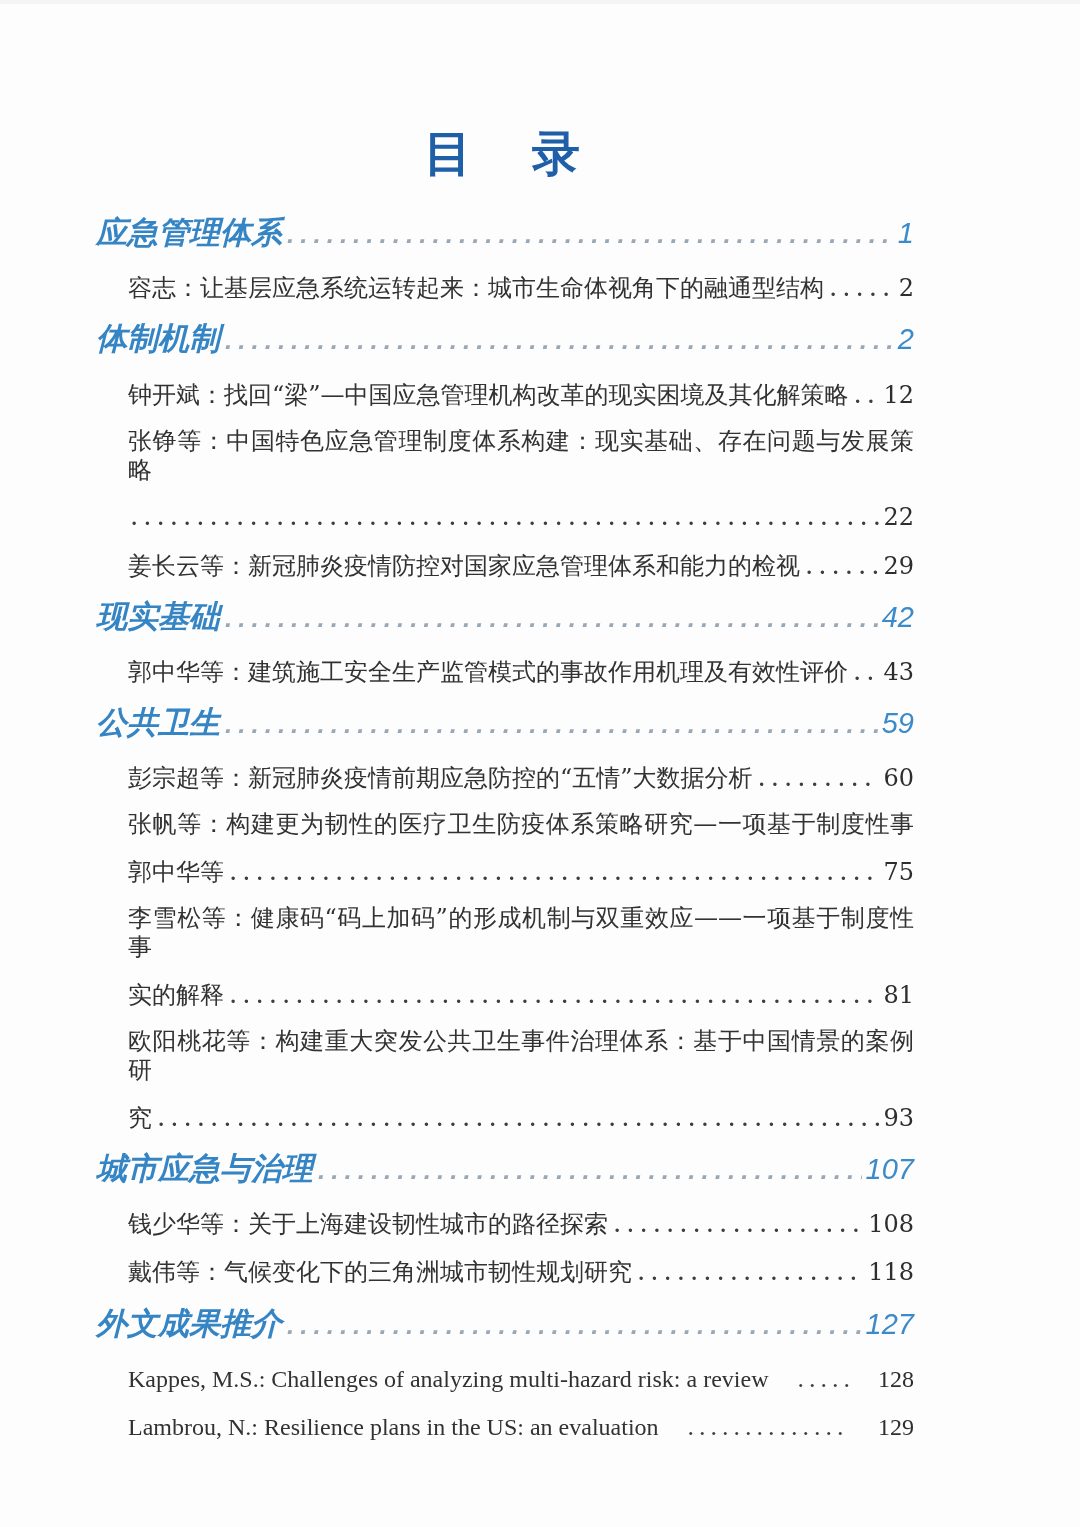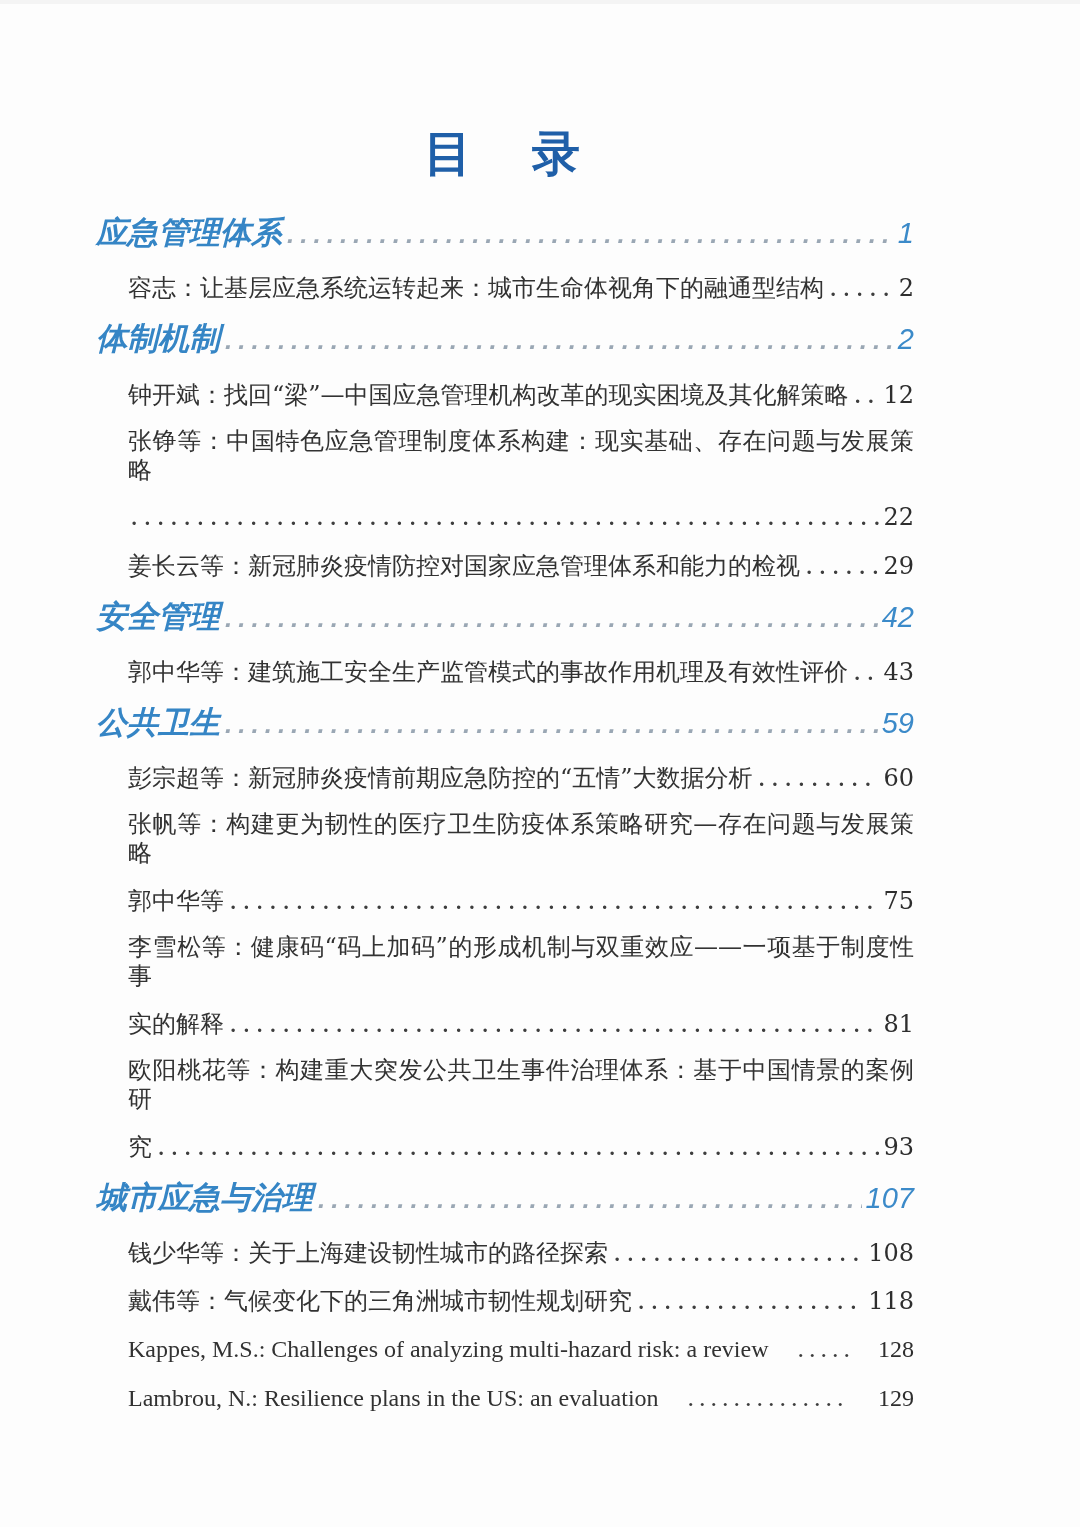--- a/index.html
+++ b/index.html
@@ -133,41 +133,41 @@
     <span class="text"></span>
     <span class="leader"></span>
     <span class="page-num">22</span>
   </div>
       <div class="row row--entry">
     <span class="text">姜长云等：新冠肺炎疫情防控对国家应急管理体系和能力的检视</span>
     <span class="leader"></span>
     <span class="page-num">29</span>
   </div>
       <div class="row row--section">
-    <span class="text">安全管理</span>
+    <span class="text">现实基础</span>
     <span class="leader"></span>
     <span class="page-num">42</span>
   </div>
       <div class="row row--entry">
     <span class="text">郭中华等：建筑施工安全生产监管模式的事故作用机理及有效性评价</span>
     <span class="leader"></span>
     <span class="page-num">43</span>
   </div>
       <div class="row row--section">
     <span class="text">公共卫生</span>
     <span class="leader"></span>
     <span class="page-num">59</span>
   </div>
       <div class="row row--entry">
     <span class="text">彭宗超等：新冠肺炎疫情前期应急防控的“五情”大数据分析</span>
     <span class="leader"></span>
     <span class="page-num">60</span>
   </div>
       <div class="row row--fill">
-    <span class="text">张帆等：构建更为韧性的医疗卫生防疫体系策略研究—存在问题与发展策略</span>
+    <span class="text">张帆等：构建更为韧性的医疗卫生防疫体系策略研究—一项基于制度性事</span>
 
   </div>
       <div class="row row--cont">
     <span class="text">郭中华等</span>
     <span class="leader"></span>
     <span class="page-num">75</span>
   </div>
       <div class="row row--fill">
     <span class="text">李雪松等：健康码“码上加码”的形成机制与双重效应——一项基于制度性事</span>
 
@@ -193,20 +193,25 @@
   </div>
       <div class="row row--entry">
     <span class="text">钱少华等：关于上海建设韧性城市的路径探索</span>
     <span class="leader"></span>
     <span class="page-num">108</span>
   </div>
       <div class="row row--entry">
     <span class="text">戴伟等：气候变化下的三角洲城市韧性规划研究</span>
     <span class="leader"></span>
     <span class="page-num">118</span>
+  </div>
+      <div class="row row--section">
+    <span class="text">外文成果推介</span>
+    <span class="leader"></span>
+    <span class="page-num">127</span>
   </div>
       <div class="row row--entry row--en">
     <span class="text">Kappes, M.S.: Challenges of analyzing multi-hazard risk: a review</span>
     <span class="leader"></span>
     <span class="page-num">128</span>
   </div>
       <div class="row row--entry row--en">
     <span class="text">Lambrou, N.: Resilience plans in the US: an evaluation</span>
     <span class="leader"></span>
     <span class="page-num">129</span>

